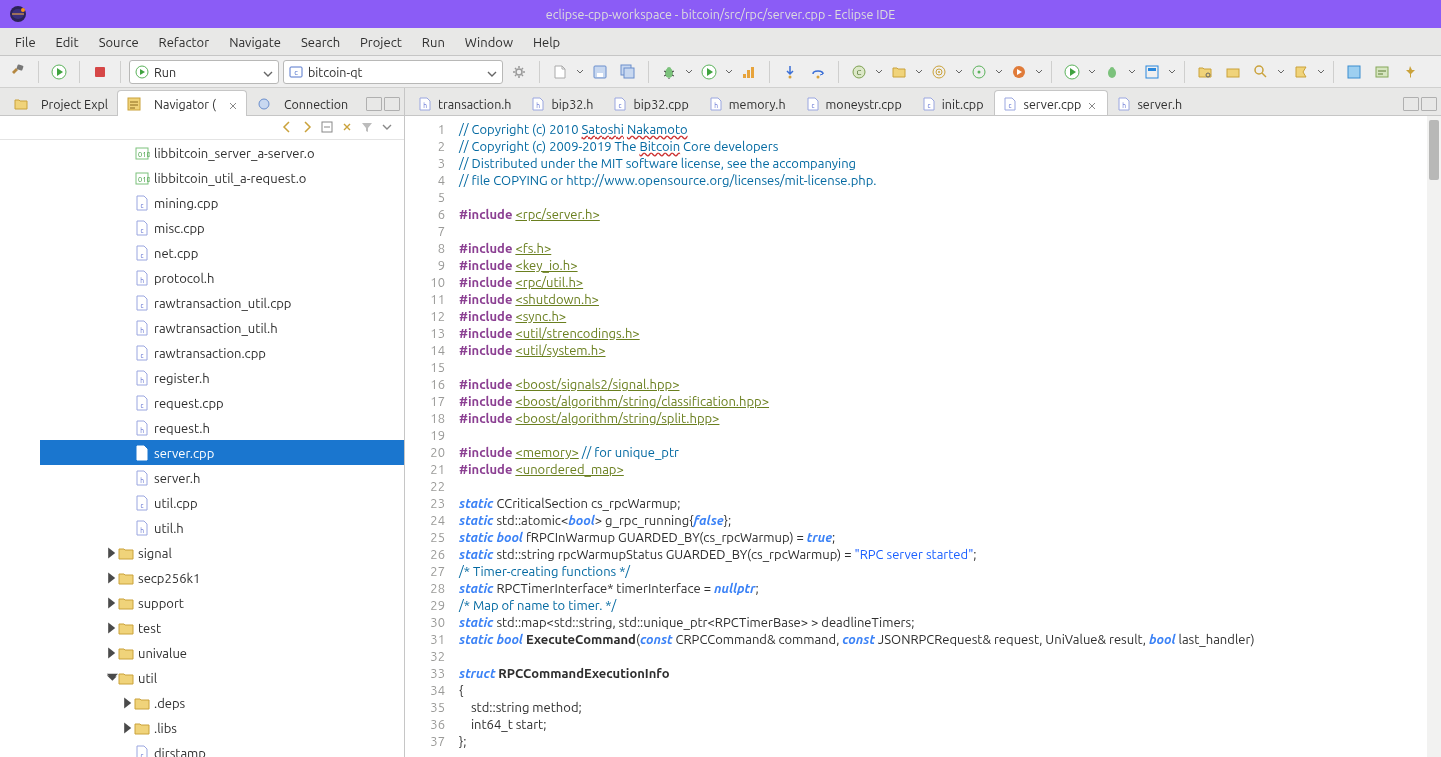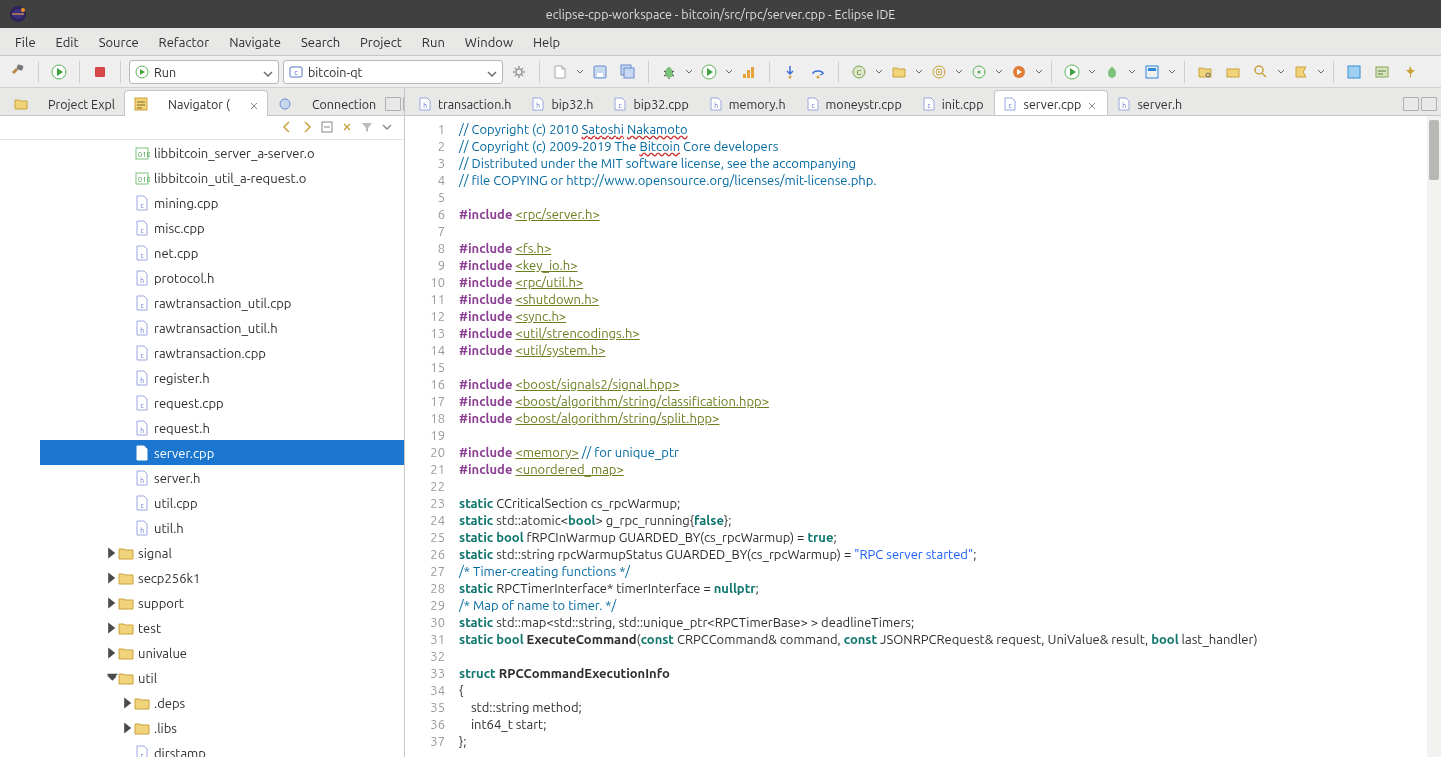--- a/index.html
+++ b/index.html
@@ -1,19 +1,19 @@
 <!DOCTYPE html>
 <html><head>
 <meta charset="utf-8">
 <style>
 * { margin:0; padding:0; box-sizing:border-box; font-family:"Ubuntu","Cantarell","DejaVu Sans","Segoe UI",sans-serif; }
 html,body { width:1441px; height:757px; background:#f0f0f0; overflow:hidden; font-size:13px; color:#2e2e2e; }
 
 
-.titlebar { height:28px; background:#404040; display:flex; align-items:center; justify-content:center; position:relative; color:#ddd; font-size:12.5px; }
+.titlebar { height:28px; background:#8b5cf6; display:flex; align-items:center; justify-content:center; position:relative; color:#ddd; font-size:12.5px; }
 .titlebar .eclipse-logo { position:absolute; left:8px; top:4px; width:20px; height:20px; }
 
 
 .menubar { height:28px; background:#e8e8e7; border-bottom:1px solid #c6c6c6; display:flex; align-items:center; padding:0 6px; gap:2px; font-size:13px; }
 .menubar span { padding:4px 9px; border-radius:3px; cursor:default; }
 
 
 .toolbar { height:32px; background:#efefef; border-bottom:1px solid #d0d0cf; display:flex; align-items:center; padding:0 6px; gap:4px; }
 .tbtn { width:24px; height:24px; border:1px solid transparent; border-radius:3px; display:flex; align-items:center; justify-content:center; }
 .tbtn svg { width:16px; height:16px; display:block; }
@@ -23,21 +23,21 @@
 .tsep { width:1px; height:22px; background:#cfcfce; margin:0 4px; }
 .tdrop { width:8px; height:24px; display:flex; align-items:center; justify-content:center; }
 
 
 .split { display:flex; height:calc(757px - 28px - 28px - 32px); }
 .left { width:405px; display:flex; flex-direction:column; border-right:1px solid #c6c6c6; }
 .right { flex:1; display:flex; flex-direction:column; min-width:0; }
 
 
 .viewtabs { height:28px; background:#e8e8e7; border-bottom:1px solid #c6c6c6; display:flex; align-items:end; padding:0 4px; gap:0; }
-.vtab { display:flex; align-items:center; gap:19px; height:26px; padding:0 8px; font-size:12.5px; border:1px solid transparent; border-bottom:none; border-radius:4px 4px 0 0; position:relative; top:1px; white-space:nowrap; }
+.vtab { display:flex; align-items:center; gap:12px; height:26px; padding:0 8px; font-size:12.5px; border:1px solid transparent; border-bottom:none; border-radius:4px 4px 0 0; position:relative; top:1px; white-space:nowrap; }
 .vtab.active { background:#fff; border-color:#c6c6c6; z-index:2; }
 .vtab .icon { width:16px; height:16px; display:flex; }
 .vtab .close { width:10px; height:10px; }
 .vspacer { flex:1; }
 .vminmax { display:flex; gap:2px; align-items:center; padding-bottom:4px; }
 .vminmax div { width:16px; height:14px; border:1px solid #b0b0b0; border-radius:1px; }
 
 
 .navtoolbar { height:24px; background:#fff; display:flex; align-items:center; justify-content:flex-end; gap:6px; padding:0 10px 0 0; border-bottom:1px solid #e4e4e4; }
 .navtoolbar svg { width:14px; height:14px; }
@@ -59,21 +59,21 @@
 
 
 .editor { flex:1; background:#fff; display:flex; font-family:"DejaVu Sans Mono","Menlo","Consolas",monospace; font-size:13px; line-height:17px; position:relative; overflow:hidden; }
 .gutter { width:48px; text-align:right; padding:5px 8px 0 0; color:#9a9a98; background:#fff; user-select:none; }
 .code  { flex:1; padding:5px 0 0 6px; white-space:pre; overflow:auto; }
 .vscroll { position:absolute; top:0; right:0; width:14px; bottom:0; background:#f2f2f1; }
 .vscroll .thumb { position:absolute; left:2px; width:10px; top:4px; height:60px; background:#b8b8b7; border-radius:2px; }
 
 .code .cm   { color:#0369a1; }          
 .code .kw   { color:#8b3f92; font-weight:bold; } 
-.code .kw2  { color:#0f766e; font-weight:bold; }
+.code .kw2  { color:#3b82f6; font-weight:bold;font-style:italic; }
 .code .inc  { color:#6a7f1f;text-decoration:underline; }          
 .code .str  { color:#1a5fff; }
 .code .bold { font-weight:bold; }
 .code .wavy { text-decoration:underline wavy #cc3030; text-decoration-skip-ink:none; }
 
 
 </style>
 </head>
 <body>
 

